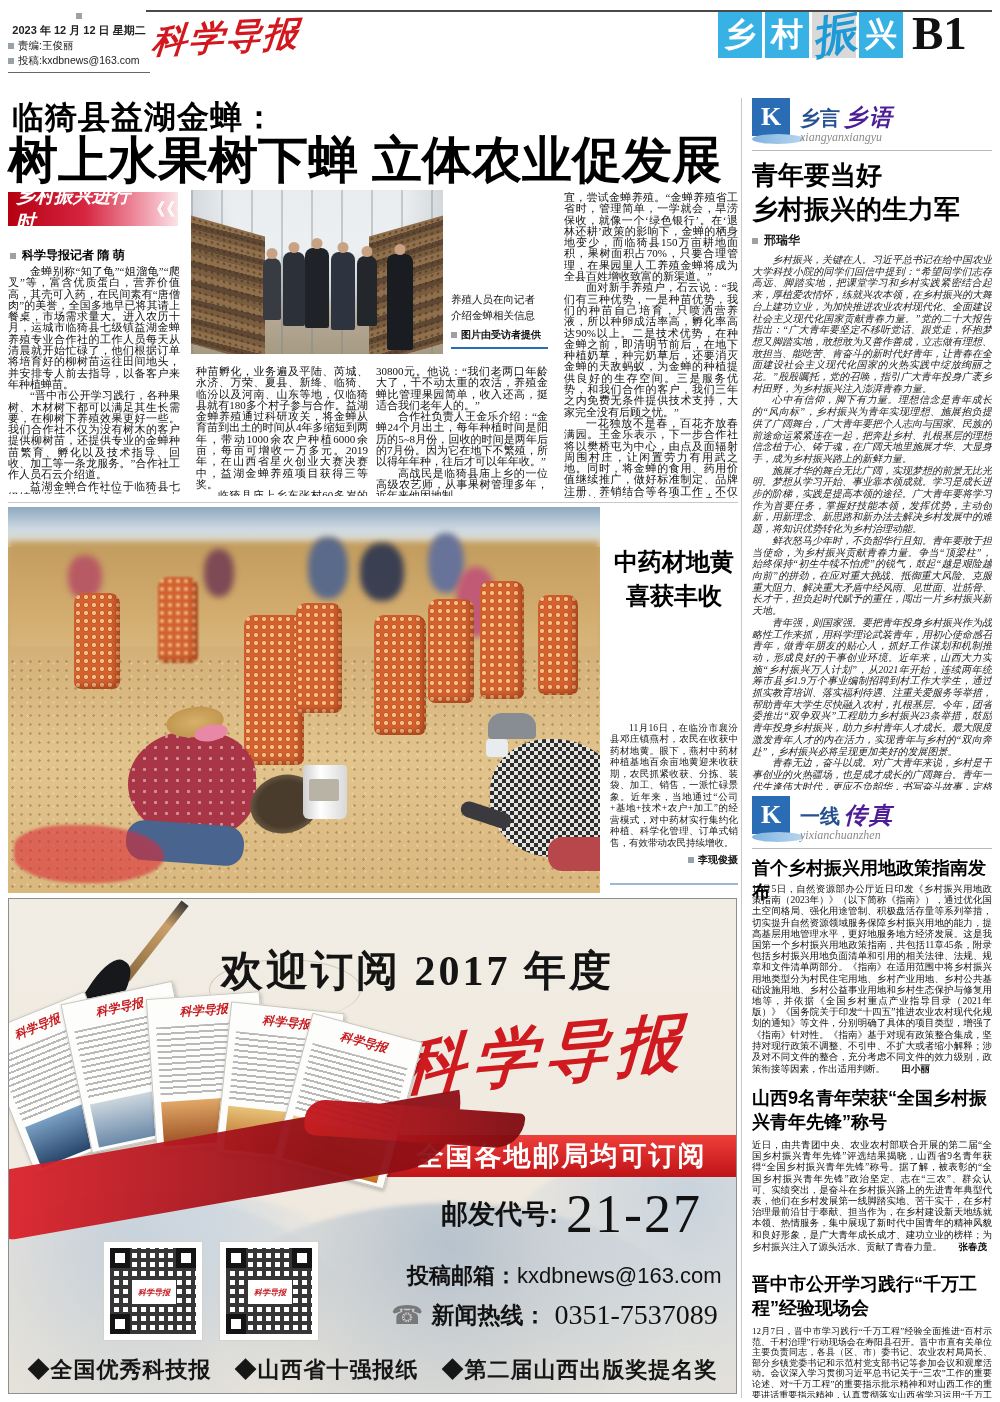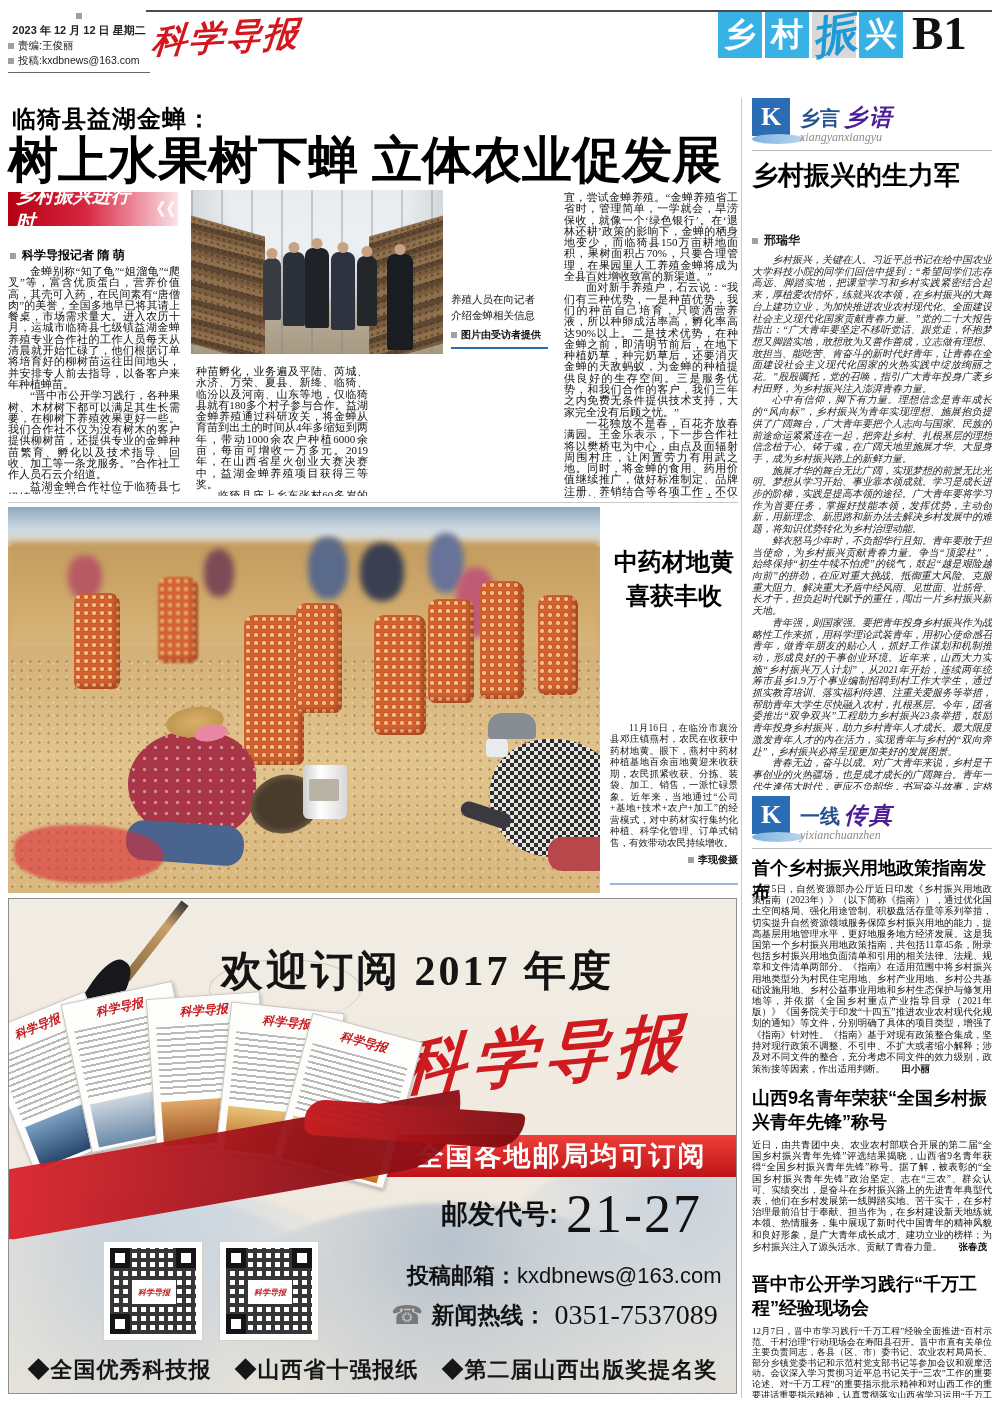--- a/index.html
+++ b/index.html
@@ -16,21 +16,21 @@
         color:#d2171e;transform:rotate(-3deg) skewX(-8deg);letter-spacing:2px;
         font-family:"Liberation Serif",serif;}
   .tagwrap{position:absolute;left:718px;top:12px;display:flex;gap:3px;}
   .tagblk{width:44px;height:46px;background:#38b2e4;color:#fff;font-weight:900;font-size:32px;
         display:flex;align-items:center;justify-content:center;font-family:"Liberation Sans",sans-serif;}
   .tagblk.gray{background:#d9d9d9;overflow:visible;}
   .tagblk.gray span{color:#1e9ad6;font-style:italic;font-size:44px;transform:rotate(-10deg);font-weight:900;}
   .pageno{position:absolute;left:912px;top:6px;font-size:47px;font-weight:bold;color:#111;
         font-family:"Liberation Serif",serif;}
   
-  .kicker{position:absolute;left:12px;top:103px;font-size:24px;font-weight:600;color:#000;
+  .kicker{position:absolute;left:12px;top:96px;font-size:32px;font-weight:600;color:#000;
         font-family:"Liberation Sans",sans-serif;letter-spacing:1px;}
   .mainhead{position:absolute;left:8px;top:127px;width:732px;font-size:50px;font-weight:900;color:#000;
         font-family:"Liberation Sans",sans-serif;letter-spacing:0px;white-space:nowrap;}
   
   .lead{position:absolute;left:8px;top:190px;width:730px;height:310px;}
   .banner{position:absolute;left:0;top:2px;width:170px;height:34px;
         background:linear-gradient(90deg,#b50011,#d62540 45%,#ef94a4 78%,#fbe3e7);
         color:#fff;display:flex;align-items:center;padding-left:8px;box-sizing:border-box;}
   .banner .bt1{font-size:19px;font-weight:900;font-style:italic;letter-spacing:0px;}
   .banner .marks{font-size:17px;font-weight:bold;letter-spacing:-7px;margin-left:2px;}
@@ -268,20 +268,25 @@
         <span class="sq"></span>
         <span>图片由受访者提供</span>
       </div>
       <div class="rule"></div>
     </div>
 
     <div class="bt col2">
       <p class="noind">种苗孵化，业务遍及平陆、芮城、永济、万荣、夏县、新绛、临猗、临汾以及河南、山东等地，仅临猗县就有180多个村子参与合作。益湖金蝉养殖通过科研攻关，将金蝉从育苗到出土的时间从4年多缩短到两年，带动1000余农户种植6000余亩，每亩可增收一万多元。2019年，在山西省星火创业大赛决赛中，益湖金蝉养殖项目获得三等奖。</p>
       <p>临猗县庙上乡东张村60多岁的村民荆永良在三亩杏树下养殖了金蝉，今年收入</p>
     </div>
+    <div class="bt col3">
+      <p class="noind">30800元。他说：“我们老两口年龄大了，干不动太重的农活，养殖金蝉比管理果园简单，收入还高，挺适合我们老年人的。”</p>
+      <p>合作社负责人王金乐介绍：“金蝉24个月出土，每年种植时间是阳历的5~8月份，回收的时间是两年后的7月份。因为它在地下不繁殖，所以得年年种，往后才可以年年收。”</p>
+      <p>高战民是临猗县庙上乡的一位高级农艺师，从事果树管理多年，近年来他因地制</p>
+    </div>
     <div class="bt col4">
       <p class="noind">宜，尝试金蝉养殖。“金蝉养殖省工省时，管理简单，一学就会，旱涝保收，就像一个‘绿色银行’。在‘退林还耕’政策的影响下，金蝉的栖身地变少，而临猗县150万亩耕地面积，果树面积占70%，只要合理管理，在果园里人工养殖金蝉将成为全县百姓增收致富的新渠道。”</p>
       <p>面对新手养殖户，石云说：“我们有三种优势，一是种苗优势，我们的种苗自己培育，只喷洒营养液，所以种卵成活率高，孵化率高达90%以上。二是技术优势，在种金蝉之前，即清明节前后，在地下种植奶草，种完奶草后，还要消灭金蝉的天敌蚂蚁，为金蝉的种植提供良好的生存空间。三是服务优势，和我们合作的客户，我们三年之内免费无条件提供技术支持，大家完全没有后顾之忧。”</p>
       <p>一花独放不是春，百花齐放春满园。王金乐表示，下一步合作社将以樊桥屯为中心，由点及面辐射周围村庄，让闲置劳力有用武之地。同时，将金蝉的食用、药用价值继续推广，做好标准制定、品牌注册、养销结合等各项工作，不仅要带动更多的群众致富，而且要将这种“地上水果地下金蝉”的林上林下立体农业模式发展成为临猗县的一个独特品牌。</p>
     </div>
   </div>
 
   <div class="hsep"></div>
 
   <div class="pstory">
@@ -418,20 +423,21 @@
     <div class="shead" style="top:98px;position:absolute;">
       <div class="klogo">K</div>
       <div class="kswoosh"></div>
       <div class="stag">
         <span class="t1">乡言</span>
         <span class="t2">乡语</span>
       </div>
       <div class="spin">xiangyanxiangyu</div>
     </div>
     <div class="stitle" style="top:158px;">
+      <div>青年要当好</div>
       <div>乡村振兴的生力军</div>
     </div>
     <div class="sby" style="top:232px;">
       <span class="sq"></span>
       <span>邢瑞华</span>
     </div>
     <div class="essay" style="top:254px;height:536px;">
       <p>乡村振兴，关键在人。习近平总书记在给中国农业大学科技小院的同学们回信中提到：“希望同学们志存高远、脚踏实地，把课堂学习和乡村实践紧密结合起来，厚植爱农情怀，练就兴农本领，在乡村振兴的大舞台上建功立业，为加快推进农业农村现代化、全面建设社会主义现代化国家贡献青春力量。”党的二十大报告指出：“广大青年要坚定不移听党话、跟党走，怀抱梦想又脚踏实地，敢想敢为又善作善成，立志做有理想、敢担当、能吃苦、肯奋斗的新时代好青年，让青春在全面建设社会主义现代化国家的火热实践中绽放绚丽之花。”殷殷嘱托，党的召唤，指引广大青年投身广袤乡村田野，为乡村振兴注入澎湃青春力量。</p>
       <p>心中有信仰，脚下有力量。理想信念是青年成长的“风向标”，乡村振兴为青年实现理想、施展抱负提供了广阔舞台，广大青年要把个人志向与国家、民族的前途命运紧紧连在一起，把奔赴乡村、扎根基层的理想信念植于心、铸于魂，在广阔天地里施展才华、大显身手，成为乡村振兴路上的新鲜力量。</p>
       <p>施展才华的舞台无比广阔，实现梦想的前景无比光明。梦想从学习开始、事业靠本领成就。学习是成长进步的阶梯，实践是提高本领的途径。广大青年要将学习作为首要任务，掌握好技能本领，发挥优势，主动创新，用新理念、新思路和新办法去解决乡村发展中的难题，将知识优势转化为乡村治理动能。</p>

